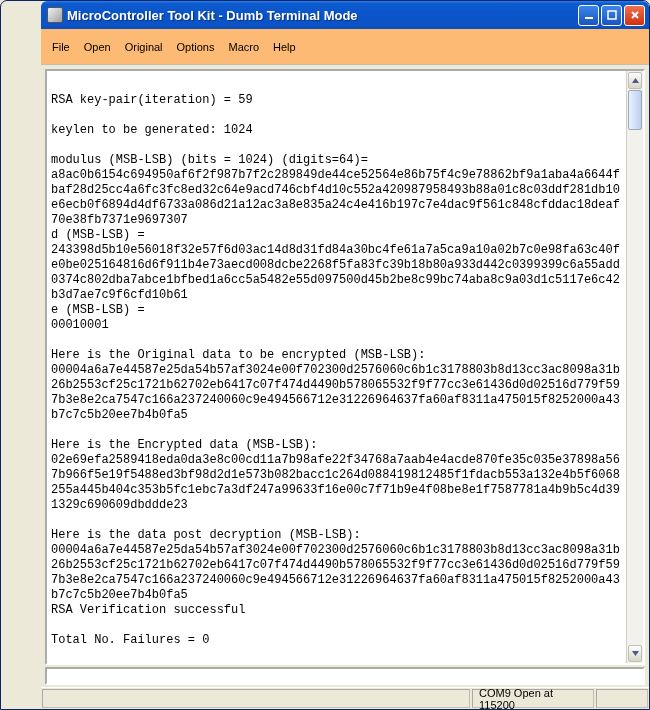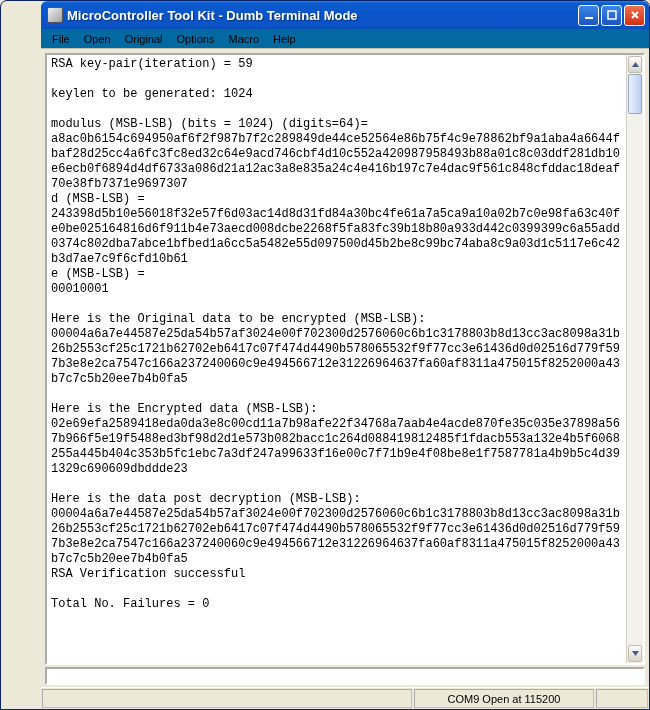--- a/index.html
+++ b/index.html
@@ -52,22 +52,22 @@
     cursor: default;
   }
   .win-btn.min, .win-btn.max {
     background: linear-gradient(to bottom,#3c86e8,#1a54c0);
   }
   .win-btn.close {
     background: linear-gradient(to bottom,#f07050,#d03010);
   }
   .win-btn svg { display:block; }
   .menubar {
-    height: 20px;
-    background: #0369a1;
+    height: 36px;
+    background: #fdba74;
     display: flex;
     align-items: center;
     padding: 0 4px;
     border-bottom: 1px solid #c0c0b0;
     font-size: 11px;
   }
   .menubar .menu-item {
     padding: 2px 7px;
     cursor: default;
   }
@@ -89,20 +89,21 @@
   .terminal {
     flex: 1;
     padding: 2px 2px 2px 4px;
     font-family: "Courier New", monospace;
     font-size: 12px;
     line-height: 15px;
     color: #000;
     white-space: pre-wrap;
     word-break: break-all;
     overflow: hidden;
+    margin-top: 20px;
   }
   .vscroll {
     width: 17px;
     background: #f3f1ec;
     border-left: 1px solid #d4d0c8;
     display: flex;
     flex-direction: column;
   }
   .sb-btn {
     height: 17px;
@@ -146,21 +147,21 @@
     border: 1px solid #c0c0b0;
     border-top-color:#aaa;
     border-left-color:#aaa;
     margin: 1px;
     display: flex;
     align-items: center;
     padding: 0 6px;
     background:#ece9d8;
   }
   .status-pane.wide { flex: 1; }
-  .status-pane.mid { width: 180px; justify-content:center;}
+  .status-pane.mid { width: 122px; justify-content:center;}
   .status-pane.small { width: 52px; }
 </style>
 </head>
 <body>
 
 <div class="window">
 
   <div class="titlebar">
     <div class="app-icon"></div>
     <div class="title">MicroController Tool Kit - Dumb Terminal Mode</div>

